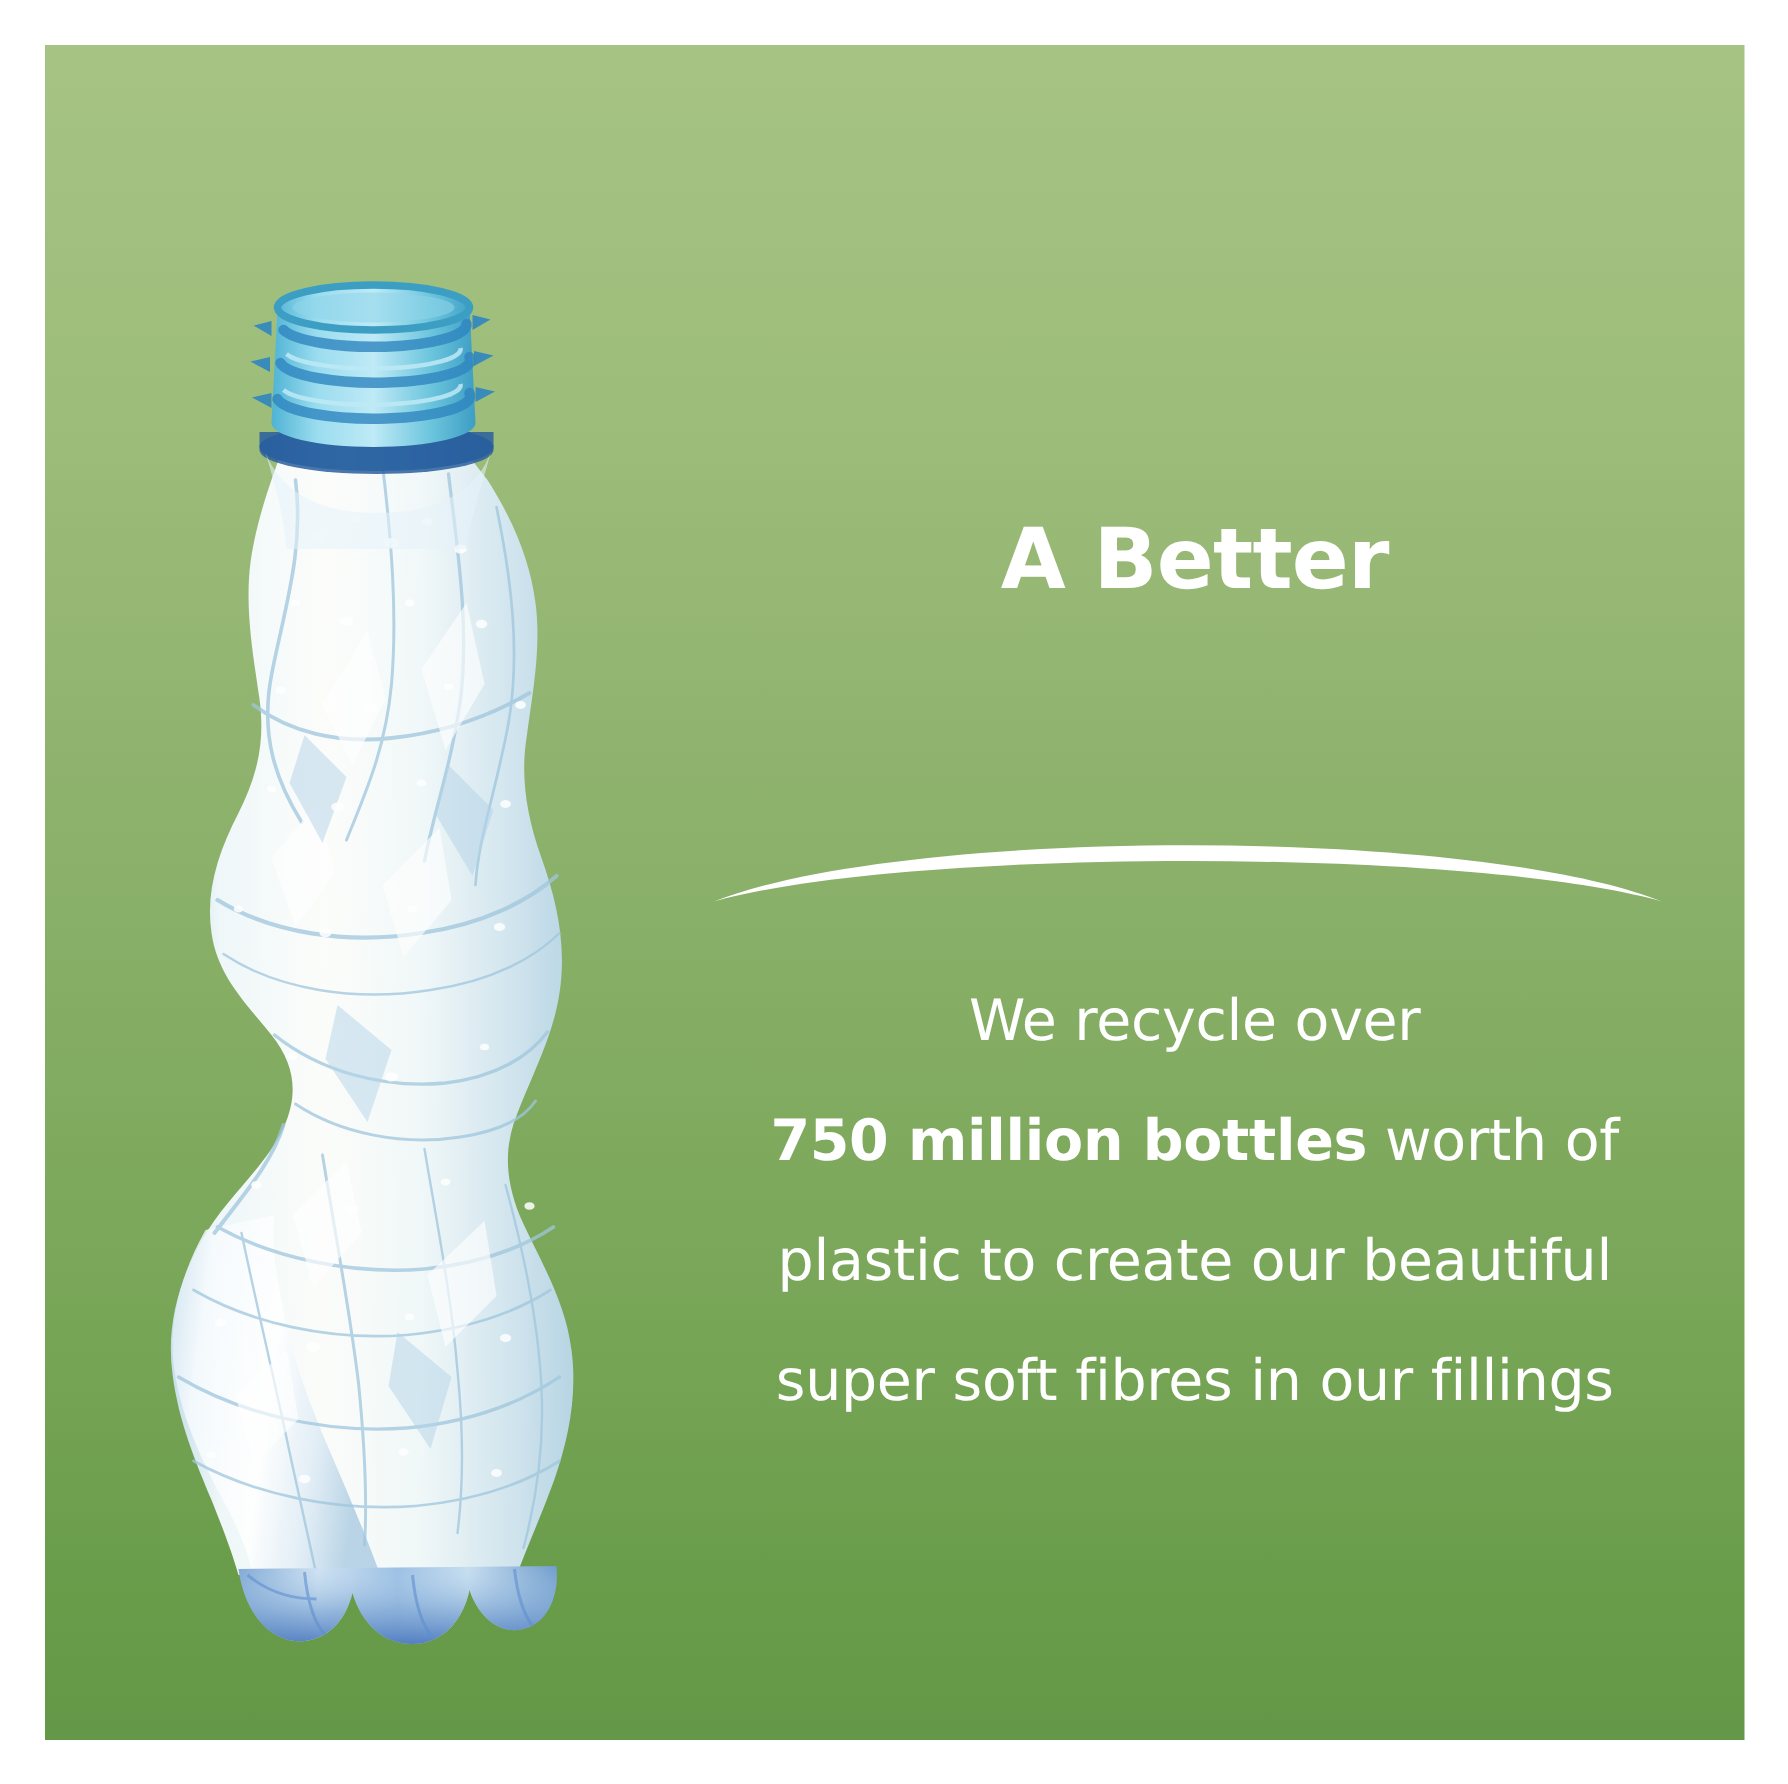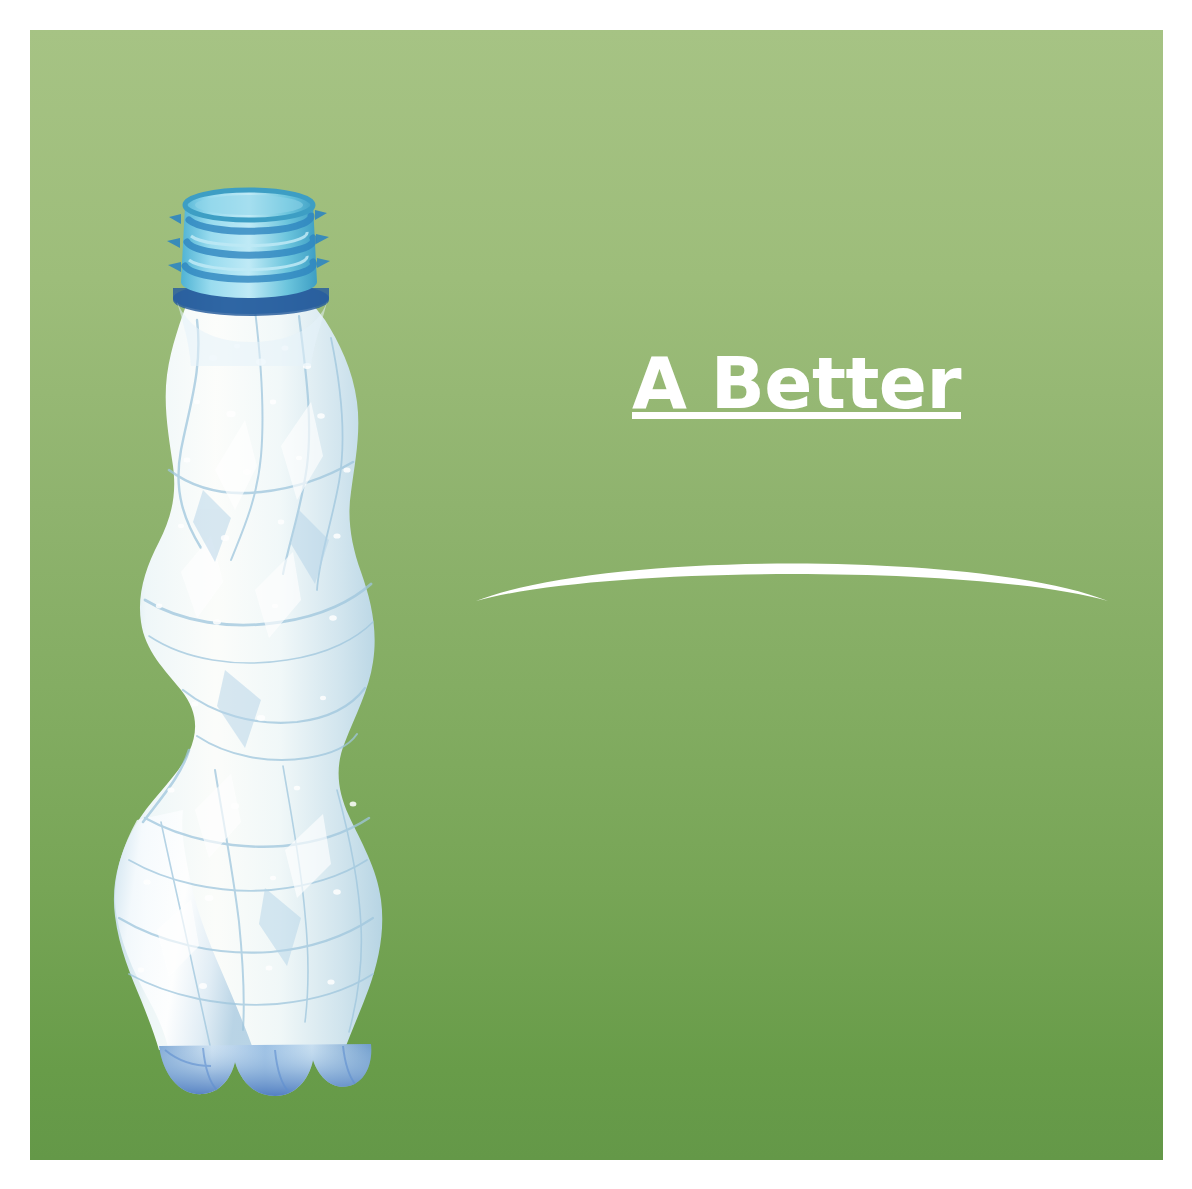--- a/index.html
+++ b/index.html
@@ -64,24 +64,23 @@
 
   .headline {
     position: absolute;
     left: 0;
     top: 255px;
     width: 733px;
     text-align: center;
     color: #ffffff;
     font-family: "DejaVu Sans", sans-serif;
     font-weight: bold;
-    font-size: 71px;
+    font-size: 56px;
     line-height: 101px;
     letter-spacing: -0.5px;
-    text-decoration: underline;
   }
   .headline .ln { display: block; white-space: nowrap; }
 
   
   .swoosh {
     position: absolute;
     left: 42px;
     top: 515px;
     width: 640px;
     height: 60px;
@@ -323,16 +322,22 @@
       </h1>
 
       <div class="swoosh">
         <svg viewBox="0 0 640 60" xmlns="http://www.w3.org/2000/svg" aria-hidden="true">
           <path d="M4,56
                    C 130,6 510,6 636,56
                    C 508,20 132,20 4,56 Z" fill="#ffffff"></path>
         </svg>
       </div>
 
+      <p class="body-copy">
+        <span class="ln">We recycle over</span>
+        <span class="ln"><b>750 million bottles</b><span> worth of</span></span>
+        <span class="ln">plastic to create our beautiful</span>
+        <span class="ln">super soft fibres in our fillings</span>
+      </p>
 
     </div>
   </div>
 </div>
 
 </body></html>

